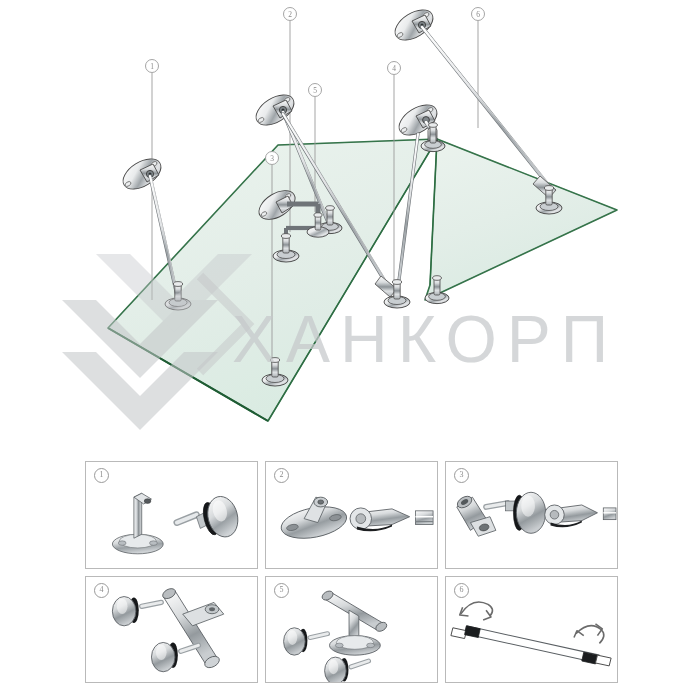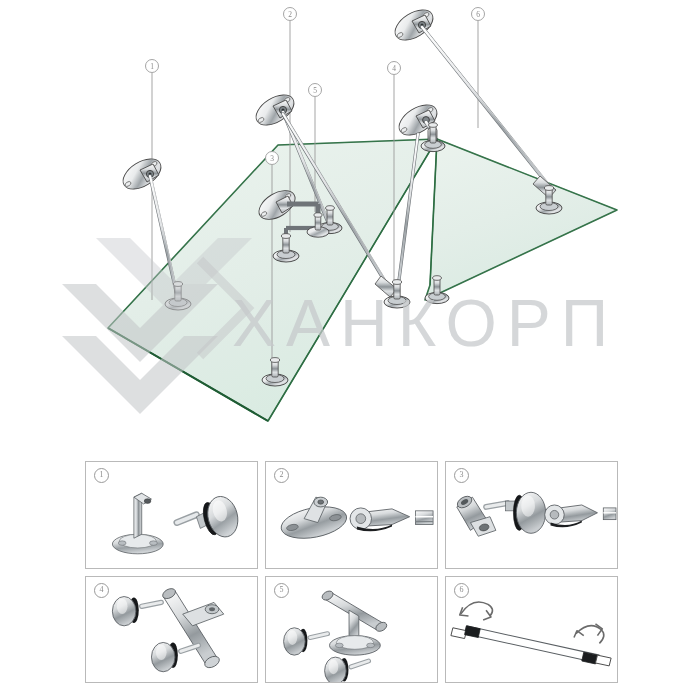--- a/index.html
+++ b/index.html
@@ -7,21 +7,21 @@
     width:700px;height:700px;overflow:hidden;background:#ffffff;
     font-family:"Liberation Sans", sans-serif;
   }
   #page{position:relative;width:700px;height:700px;}
 
   
   #assembly{position:absolute;left:0;top:0;width:700px;height:440px;}
   #assembly svg{display:block;}
 
   
-  #watermark{position:absolute;left:0;top:224px;width:700px;height:190px;
+  #watermark{position:absolute;left:0;top:240px;width:700px;height:190px;
              pointer-events:none;}
 
   
   #parts-grid{
     position:absolute;left:85px;top:461px;
     width:533px;height:222px;
     display:grid;
     grid-template-columns:1fr 1fr 1fr;
     grid-template-rows:1fr 1fr;
     column-gap:7px;row-gap:7px;

